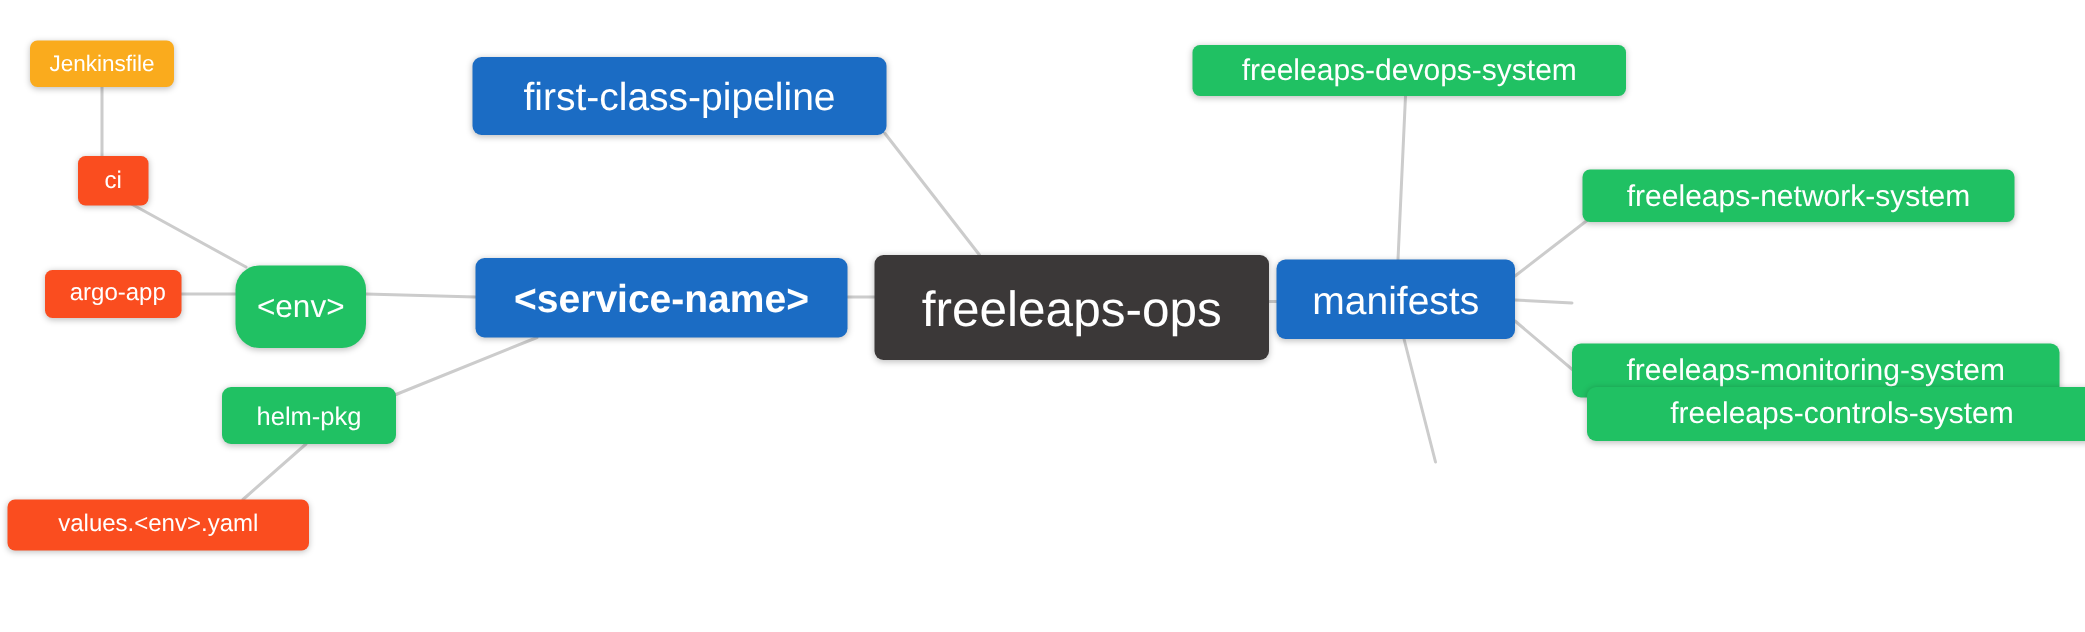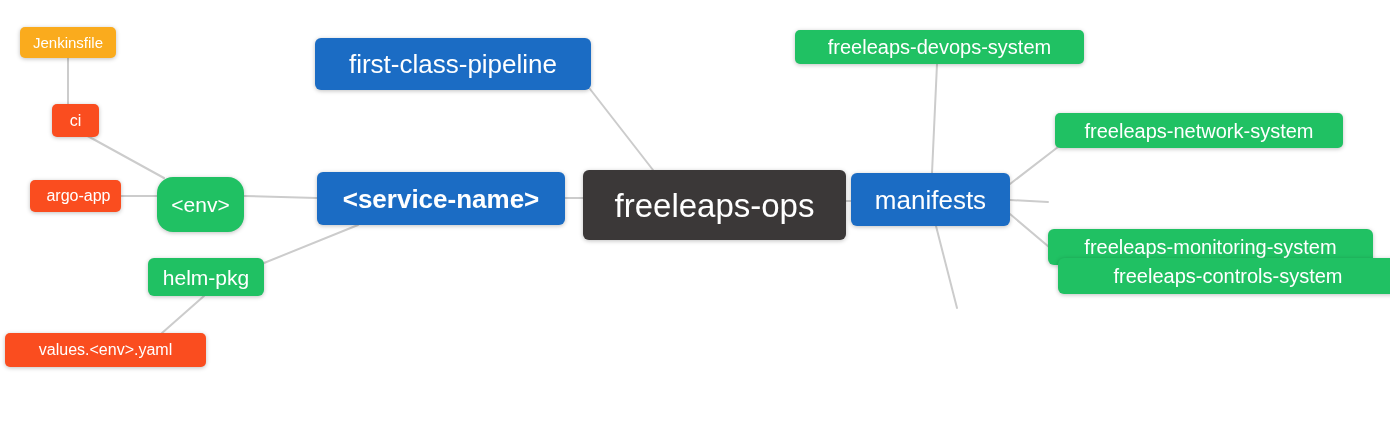--- a/index.html
+++ b/index.html
@@ -54,21 +54,21 @@
       <line x1="937" y1="64" x2="932" y2="173" stroke="#cccccc" stroke-width="2" stroke-linecap="round"></line>
       <line x1="1010" y1="184" x2="1058" y2="147" stroke="#cccccc" stroke-width="2" stroke-linecap="round"></line>
       <line x1="1010" y1="200" x2="1048" y2="202" stroke="#cccccc" stroke-width="2" stroke-linecap="round"></line>
       <line x1="1010" y1="214" x2="1062" y2="258" stroke="#cccccc" stroke-width="2" stroke-linecap="round"></line>
       <line x1="936" y1="226" x2="957" y2="308" stroke="#cccccc" stroke-width="2" stroke-linecap="round"></line>
     </svg>
 <div class="node" style="left: 20px; top: 27px; width: 96px; height: 31px; font-size: 15px; background: rgb(250, 171, 29); color: rgb(255, 255, 255); border-radius: 5px;">Jenkinsfile</div>
     <div class="node" style="left: 52px; top: 104px; width: 47px; height: 33px; font-size: 16px; background: rgb(250, 77, 31); color: rgb(255, 255, 255); border-radius: 5px;">ci</div>
     <div class="node" style="left: 30px; top: 180px; width: 91px; height: 32px; font-size: 16px; background: rgb(250, 77, 31); color: rgb(255, 255, 255); border-radius: 5px; padding-left: 16px;">argo-app</div>
     <div class="node" style="left: 157px; top: 177px; width: 87px; height: 55px; font-size: 21px; background: rgb(32, 193, 99); color: rgb(255, 255, 255); border-radius: 16px;">&lt;env&gt;</div>
-    <div class="node" style="left: 148px; top: 258px; width: 116px; height: 38px; font-size: 21px; background: rgb(32, 193, 99); color: rgb(255, 255, 255);">helm-pkg</div>
+    <div class="node" style="left: 148px; top: 258px; width: 116px; height: 38px; font-size: 17px; background: rgb(32, 193, 99); color: rgb(255, 255, 255);">helm-pkg</div>
     <div class="node" style="left: 5px; top: 333px; width: 201px; height: 34px; font-size: 16px; background: rgb(250, 77, 31); color: rgb(255, 255, 255); border-radius: 5px;">values.&lt;env&gt;.yaml</div>
     <div class="node" style="left: 315px; top: 38px; width: 276px; height: 52px; font-size: 26px; background: rgb(27, 108, 196); color: rgb(255, 255, 255);">first-class-pipeline</div>
     <div class="node" style="left: 317px; top: 172px; width: 248px; height: 53px; font-size: 26px; background: rgb(27, 108, 196); color: rgb(255, 255, 255); font-weight: bold;">&lt;service-name&gt;</div>
     <div class="node" style="left: 583px; top: 170px; width: 263px; height: 70px; font-size: 33px; background: rgb(59, 56, 56); color: rgb(255, 255, 255);">freeleaps-ops</div>
     <div class="node" style="left: 851px; top: 173px; width: 159px; height: 53px; font-size: 26px; background: rgb(27, 108, 196); color: rgb(255, 255, 255);">manifests</div>
     <div class="node" style="left: 795px; top: 30px; width: 289px; height: 34px; font-size: 20px; background: rgb(32, 193, 99); color: rgb(255, 255, 255); border-radius: 5px;">freeleaps-devops-system</div>
     <div class="node" style="left: 1055px; top: 113px; width: 288px; height: 35px; font-size: 20px; background: rgb(32, 193, 99); color: rgb(255, 255, 255); border-radius: 5px;">freeleaps-network-system</div>
     <div class="node" style="left: 1048px; top: 185px; width: 325px; height: 36px; font-size: 20px; background: rgb(32, 193, 99); color: rgb(255, 255, 255); margin-top: 44px;">freeleaps-monitoring-system</div>
     <div class="node" style="left: 1058px; top: 258px; width: 340px; height: 36px; font-size: 20px; background: rgb(32, 193, 99); color: rgb(255, 255, 255);">freeleaps-controls-system</div>
   </div>

